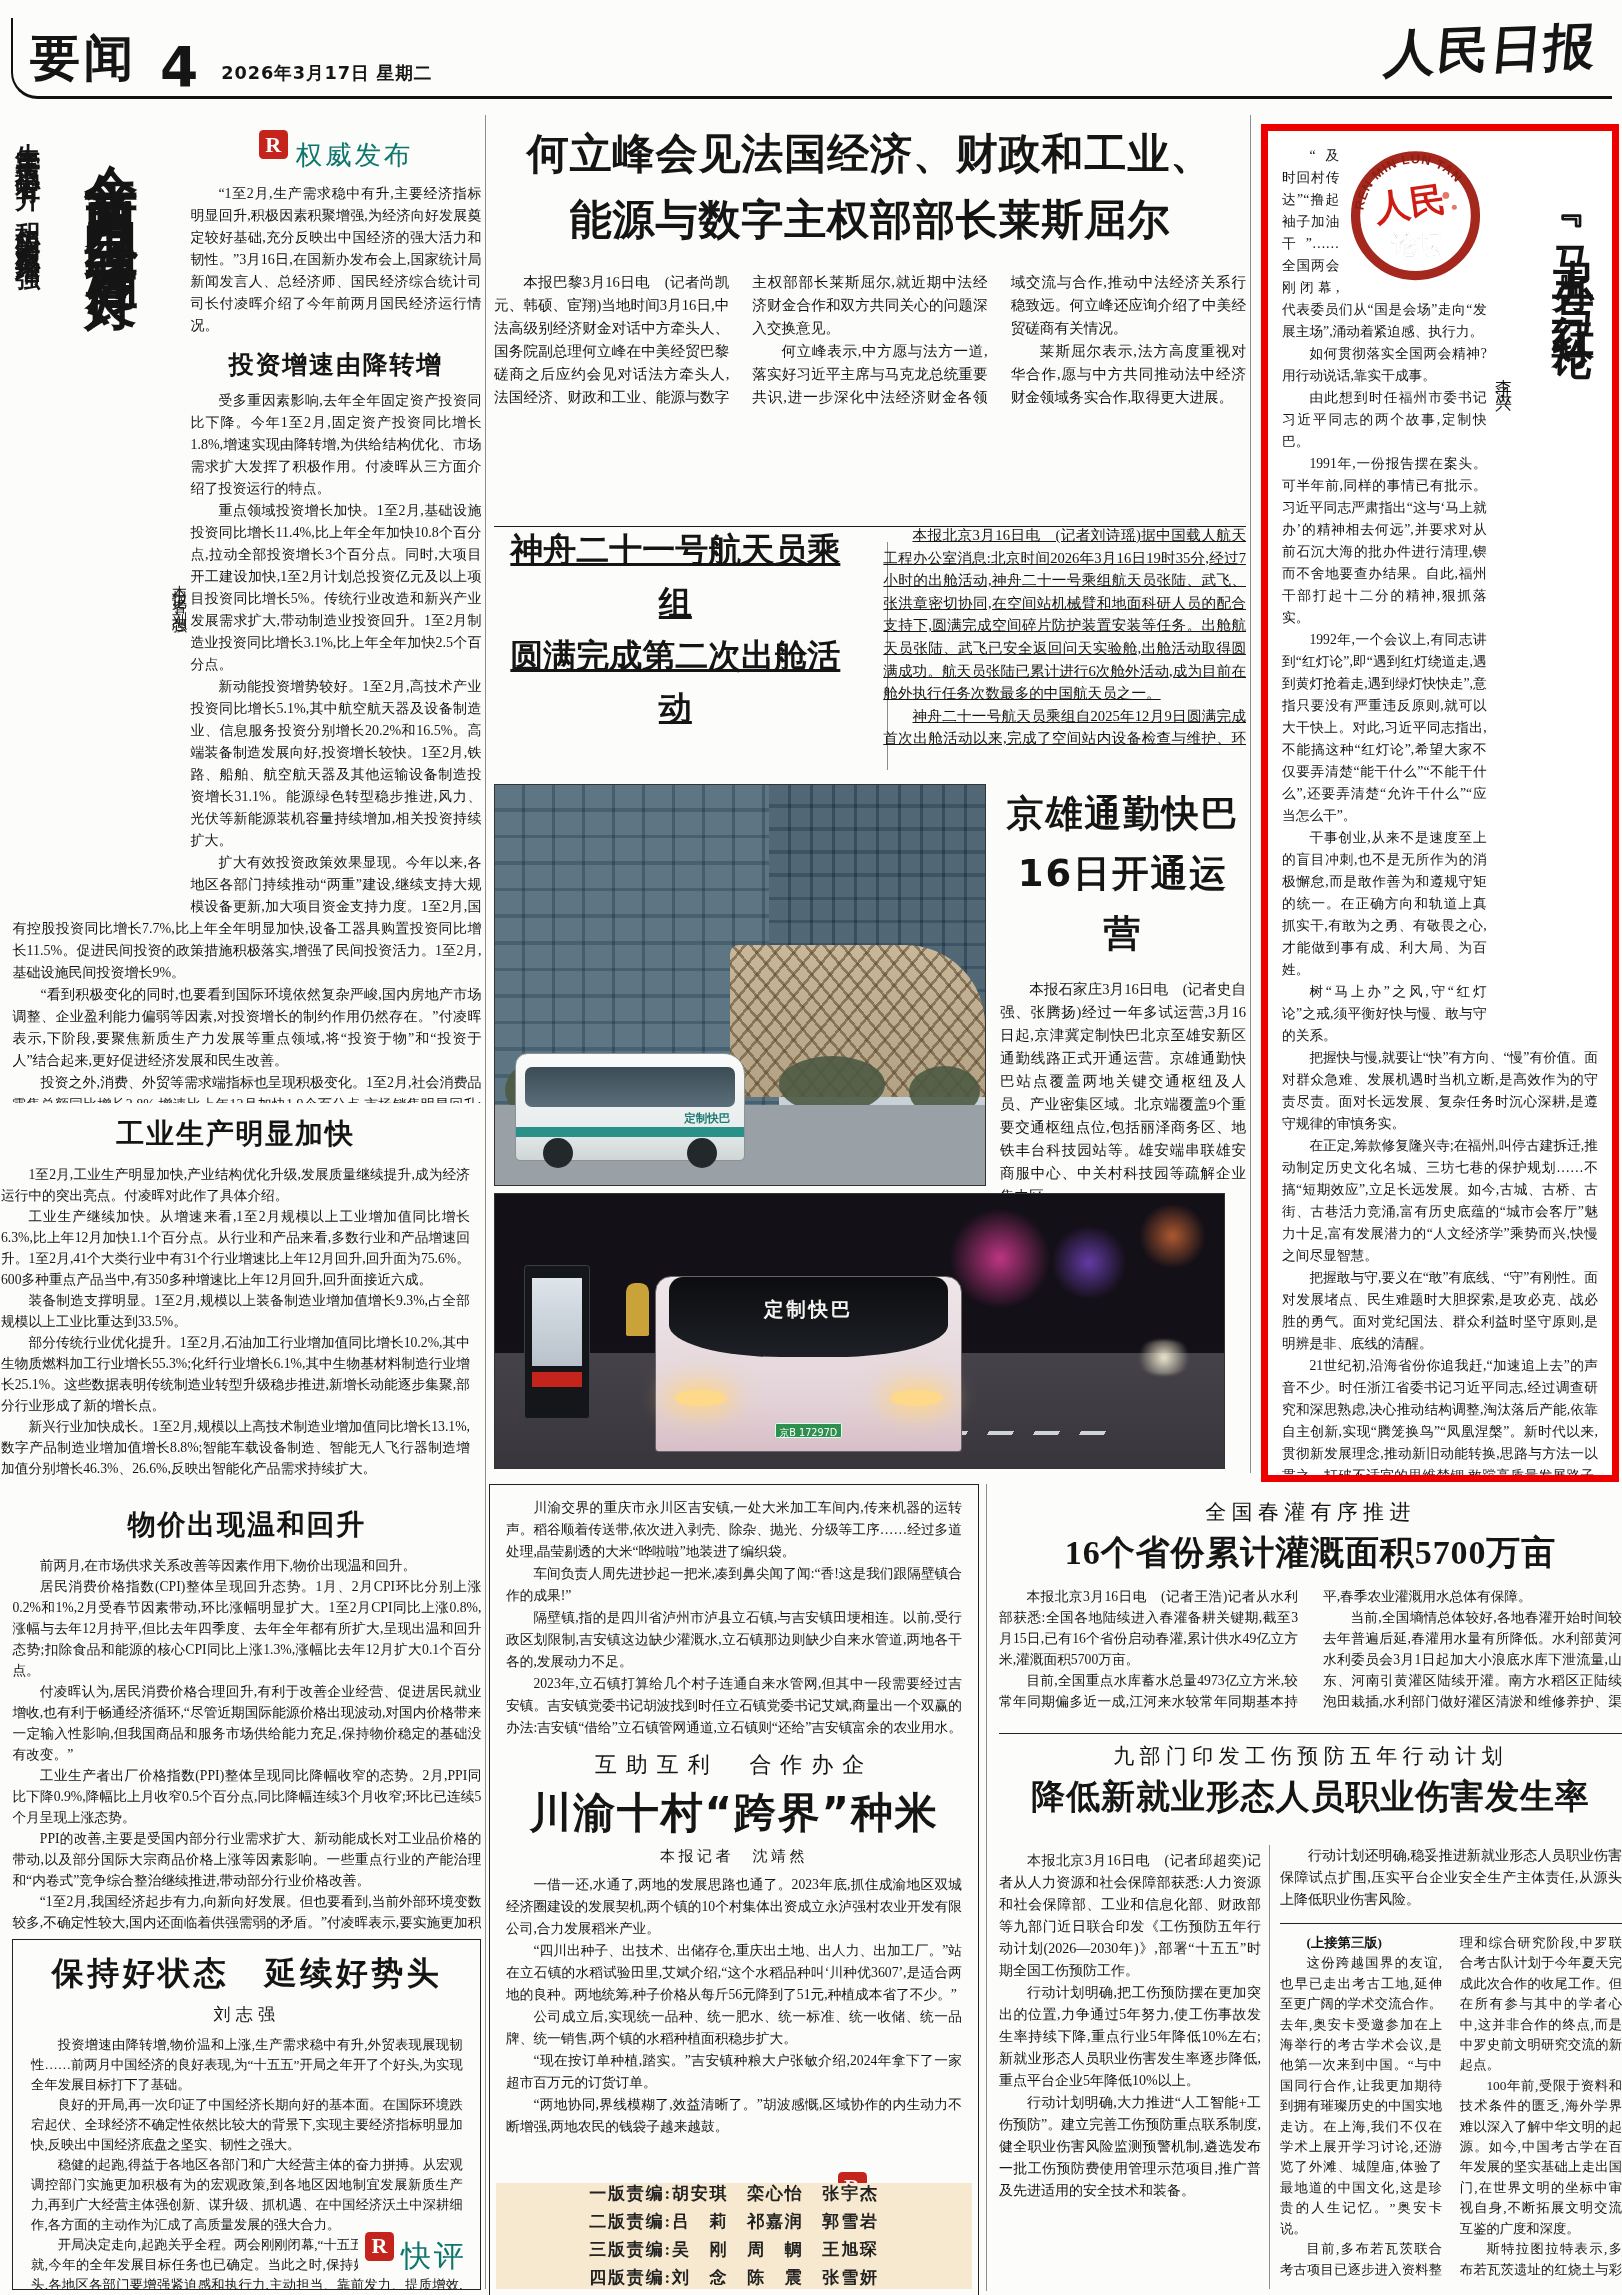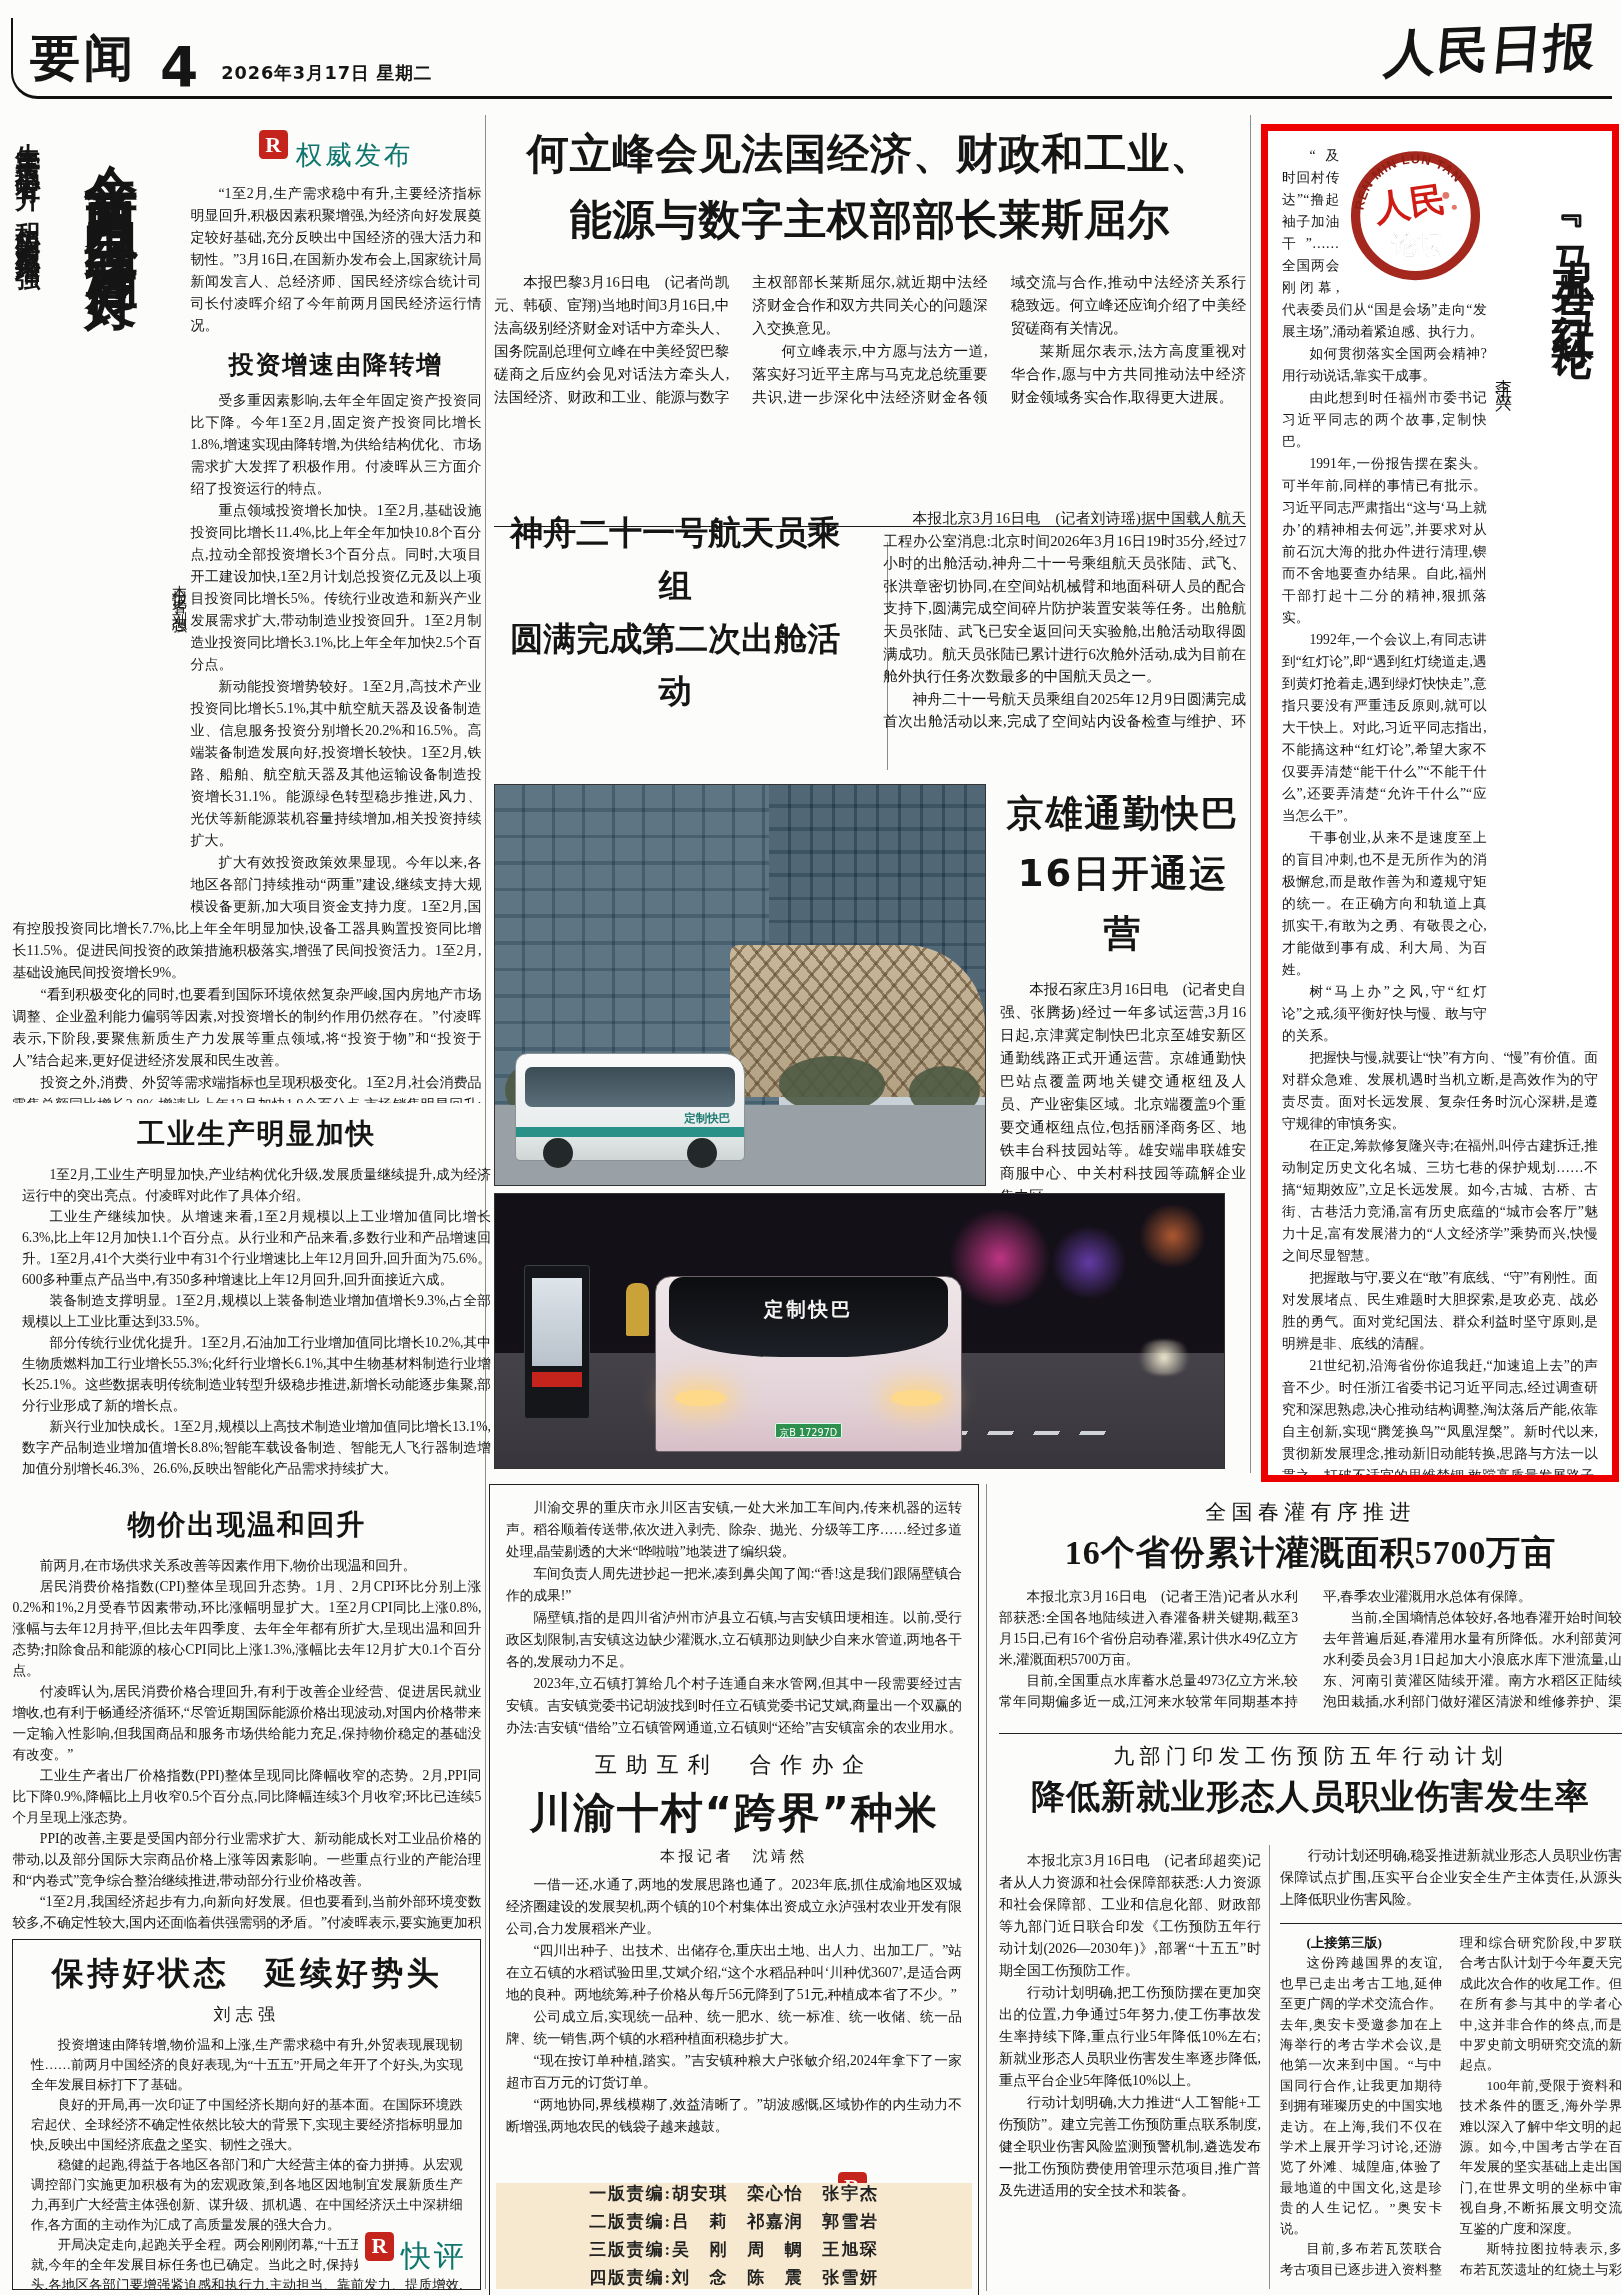--- a/index.html
+++ b/index.html
@@ -35,21 +35,21 @@
   .econ { left:12.4px; top:113px; width:469px; height:990px; overflow:hidden; }
   .econ-sub-col { float:left; width:58px; height:567px; }
   .econ-sub-col .vtext { writing-mode:vertical-rl; font-size:25px; font-weight:900;
     letter-spacing:6.2px; line-height:1.15; margin-top:8.9px; }
   .econ-head-col { float:left; width:120px; height:783px; position:relative; }
   .econ-headline { position:absolute; left:5.3px; top:8.9px; writing-mode:vertical-rl;
     font-size:53px; font-weight:900; letter-spacing:9.7px; }
   .econ-byline { position:absolute; right:1.8px; top:460px; writing-mode:vertical-rl;
     font-size:15px; letter-spacing:4.4px; }
   .econ-text p { margin-bottom:0; }
-  .sec2 { left:22px; top:1110px; width:469px; height:388px; overflow:hidden; }
+  .sec2 { left:1px; top:1110px; width:469px; height:388px; overflow:hidden; }
   .sec3 { left:12.4px; top:1501px; width:469px; height:432px; overflow:hidden; }
   .sec2 .subhead, .sec3 .subhead { font-size:28px; margin:5.3px 0 10.6px; }
   .sec2 p.body-p, .sec3 p.body-p { font-size:13.7px; line-height:21px; }
 
   
   .comment { left:12.4px; top:1939px; width:469px; height:351px; border:1.3px solid #222;
     padding:12.4px 17.7px; overflow:hidden; }
   .comment-title { text-align:center; font-size:32px; font-weight:900; letter-spacing:3.5px; }
   .comment-author { text-align:center; font-size:17px; margin:7px 0 8.9px; letter-spacing:5.3px; }
   .comment p.body-p { font-size:13.3px; line-height:20px; }
@@ -57,21 +57,21 @@
   .kuaiping .red-logo-text { font-size:30px; }
 
   
   .helifeng { left:494px; top:117px; width:752px; height:400px; overflow:hidden; }
   .helifeng h2 { text-align:center; font-size:42px; font-weight:900; line-height:1.58; letter-spacing:0.9px; margin:3.5px 0 17.7px; }
   .helifeng .cols { columns:3; column-gap:23px; height:200px; overflow:hidden; }
   .helifeng p.body-p { font-size:14.6px; line-height:23px; }
   .hr1 { left:494px; top:526px; width:752px; border-top:1.8px solid #1a1a1a; }
 
   
-  .shenzhou { left:494px; top:507px; width:752px; height:237px; overflow:hidden; }
+  .shenzhou { left:494px; top:524px; width:752px; height:237px; overflow:hidden;text-decoration:underline; }
   .sz-cols { columns:2; column-gap:26.6px; column-fill:auto; height:237px; }
   .sz-head { font-size:33px; font-weight:900; text-align:center; line-height:1.6; margin-bottom:8.9px; }
   .sz-head span { display:block; }
   .shenzhou p.body-p { font-size:14.6px; line-height:22.6px; }
 
   
   .photo { border:0.9px solid #333; overflow:hidden; }
   .photo1 { left:494px; top:784px; width:492px; height:402px;
     background:linear-gradient(#d9dee2,#c4ced4); }
   .p1-b1 { position:absolute; left:0; top:0; width:58%; height:80%;

